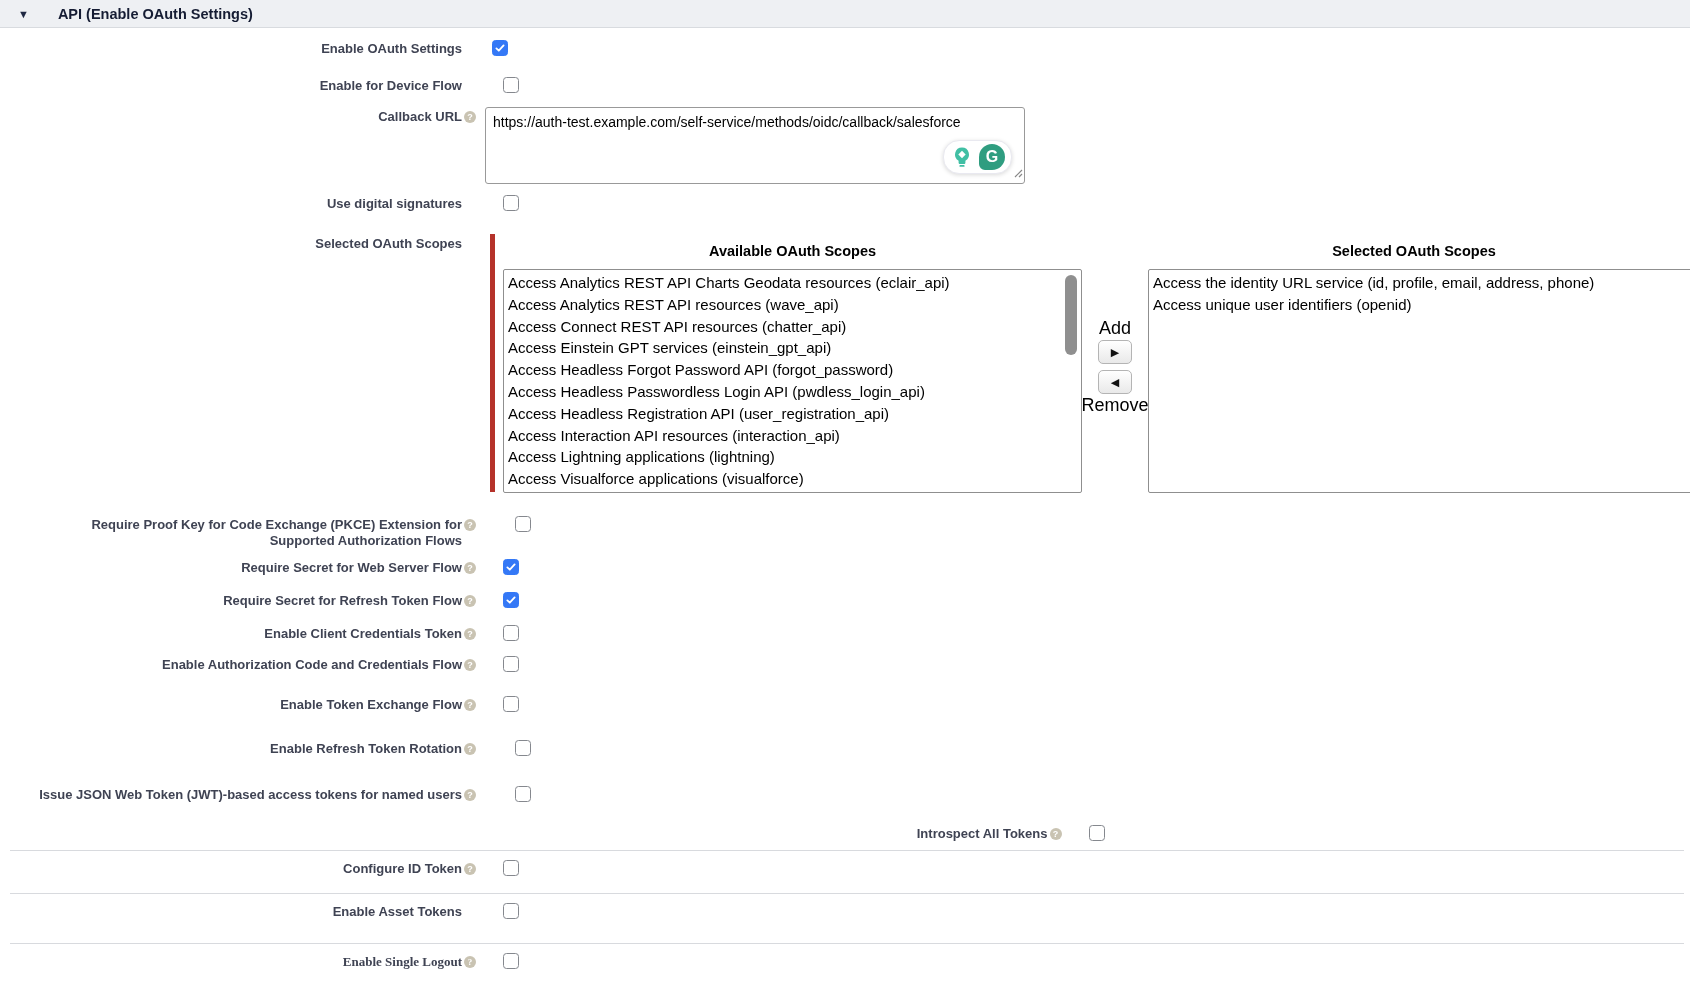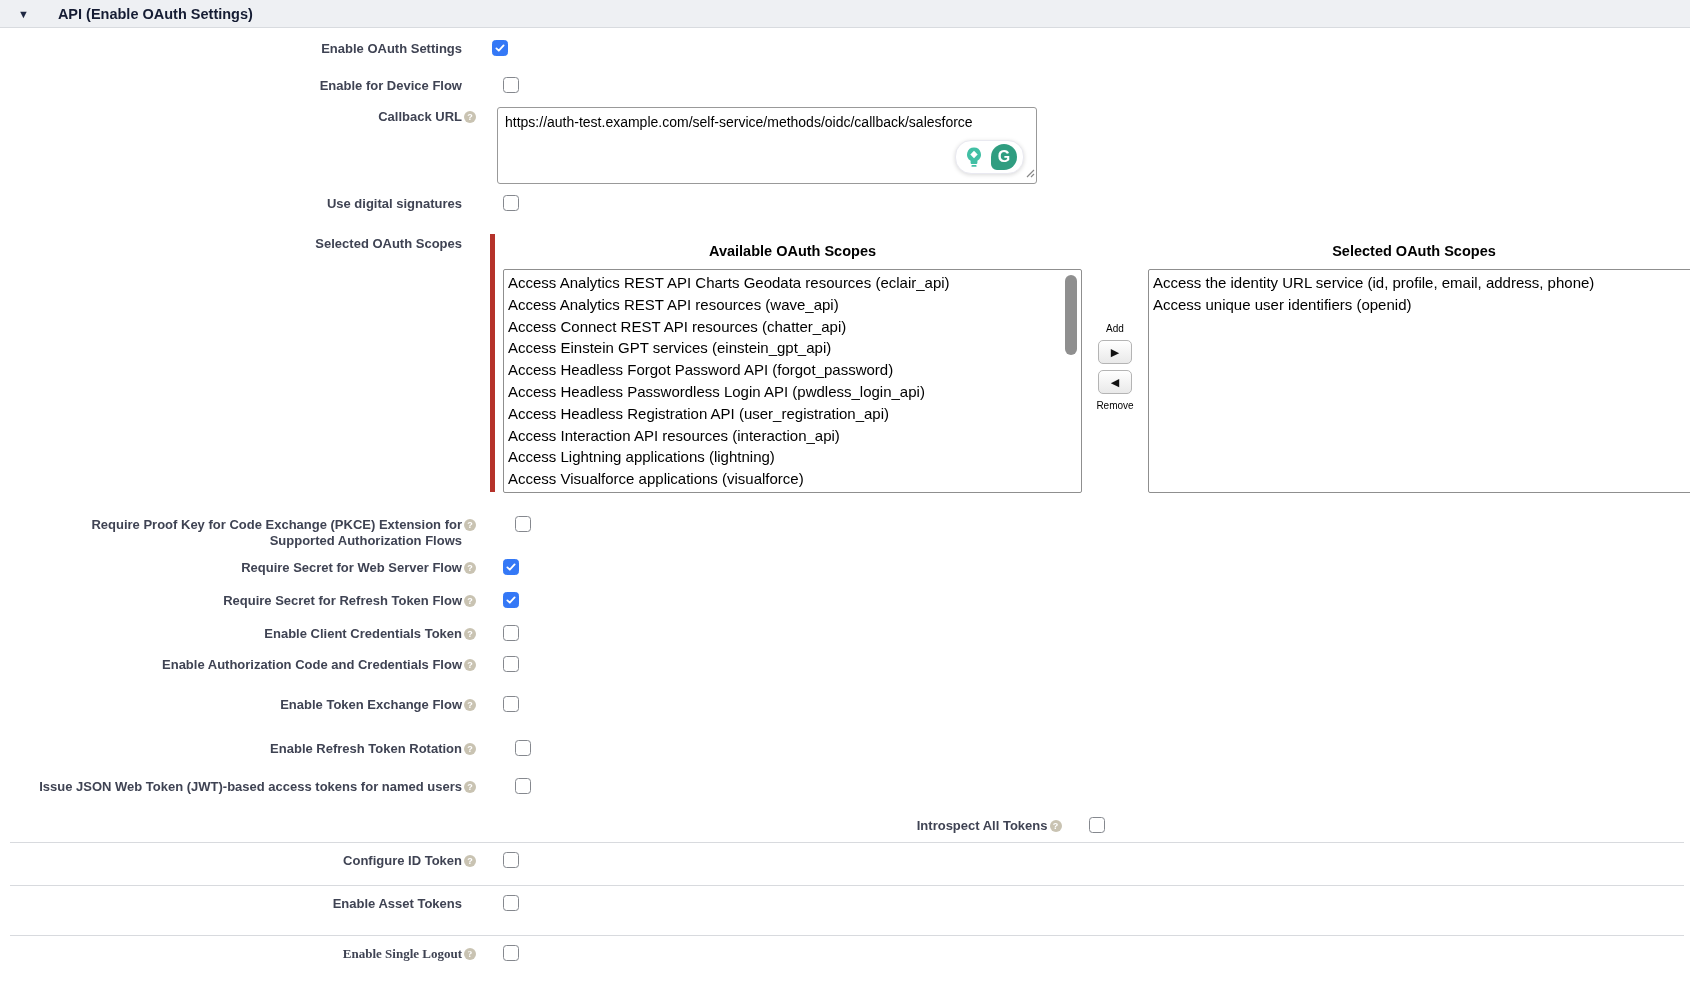--- a/index.html
+++ b/index.html
@@ -30,21 +30,21 @@
   
   .cb{width:16px;height:16px;border:1.5px solid #85888e;border-radius:3.5px;
     background:#fff;box-sizing:border-box;display:inline-flex;align-items:center;
     justify-content:center;margin-top:1px;flex:none;cursor:pointer;}
   .cb.on{background:var(--blue);border-color:var(--blue);}
   .cb.std{margin-left:27px;} .cb.near{margin-left:16px;} .cb.far{margin-left:39px;}
 
   .divider{height:1px;background:#d8dade;margin-left:10px;width:1674px;}
 
   
-  .field-flex{display:flex;margin-left:14px;align-items:center;}
+  .field-flex{display:flex;margin-left:2px;align-items:center;}
   .reqbar{width:5px;background:var(--red);flex:none;margin-right:2px;}
   .ta-wrap{width:540px;height:77px;border:1px solid #999;border-radius:3px;
     position:relative;background:#fff;box-sizing:border-box;cursor:text;}
   .ta-text{font-size:14px;padding:5px 7px;color:#000;line-height:18px;word-break:break-all;}
   .pill{position:absolute;right:12px;bottom:9px;display:flex;align-items:center;gap:5px;
     background:#fff;border:1px solid #e9e9f0;border-radius:16px;padding:3px 6px;
     box-shadow:0 1px 4px rgba(0,0,0,.15);}
   .gram{width:26px;height:26px;border-radius:50% 50% 50% 6px;background:var(--green);
     color:#fff;font-weight:bold;font-size:16px;display:flex;align-items:center;
     justify-content:center;cursor:pointer;}
@@ -57,21 +57,21 @@
   .cols{display:flex;align-items:flex-start;}
   .col-head{font-weight:bold;font-size:14.5px;text-align:center;color:#000;
     line-height:17px;padding-top:9px;}
   .listbox{border:1px solid #8f8f8f;border-radius:2px;background:#fff;height:224px;
     box-sizing:border-box;padding-top:2px;position:relative;overflow:hidden;margin-top:9px;}
   .avail .listbox{width:579px;} .selcol .listbox{width:580px;}
   .opt{font-size:15px;line-height:21.8px;padding-left:4px;white-space:nowrap;color:#000;cursor:default;}
   .thumb{position:absolute;top:5px;right:4px;width:12px;height:80px;border-radius:6px;
     background:#8f8f8f;cursor:pointer;}
   .mid{width:66px;display:flex;flex-direction:column;align-items:center;padding-top:86px;flex:none;}
-  .mid-lbl{font-size:10px;color:#000;line-height:17px;}
+  .mid-lbl{font-size:18px;color:#000;line-height:17px;}
   .arrow-btn{width:34px;height:24px;border:1px solid #b4b4b4;border-radius:5px;
     background:linear-gradient(#fff,#e9e9e9);font-size:11px;color:#111;
     display:flex;align-items:center;justify-content:center;margin:3px 0;padding:0;cursor:pointer;
     font-family:"Liberation Sans","DejaVu Sans",sans-serif;}
 </style>
 </head>
 <body>
 
 <div class="sec-head">
   <span class="tri">▼</span>
@@ -183,21 +183,21 @@
       <span class="cb std"></span>
     </div>
     <div class="row" style="margin-bottom: 22px;">
       <div class="label-cell"><span>Enable Authorization Code and Credentials Flow</span><span class="info">?</span></div>
       <span class="cb std"></span>
     </div>
     <div class="row" style="margin-bottom: 26px;">
       <div class="label-cell"><span>Enable Token Exchange Flow</span><span class="info">?</span></div>
       <span class="cb std"></span>
     </div>
-    <div class="row" style="margin-bottom: 20px;">
+    <div class="row" style="margin-bottom: 28px;">
       <div class="label-cell"><span>Enable Refresh Token Rotation</span><span class="info">?</span></div>
       <span class="cb far"></span>
     </div>
     <div class="row" style="margin-bottom: 21px;">
       <div class="label-cell"><span>Issue JSON Web Token (JWT)-based access tokens for named users</span><span class="info">?</span></div>
       <span class="cb far"></span>
     </div>
     <div class="row" style="margin-bottom: 8px; justify-content: center;">
       <div class="label-cell"><span>Introspect All Tokens</span><span class="info">?</span></div>
       <span class="cb std"></span>

